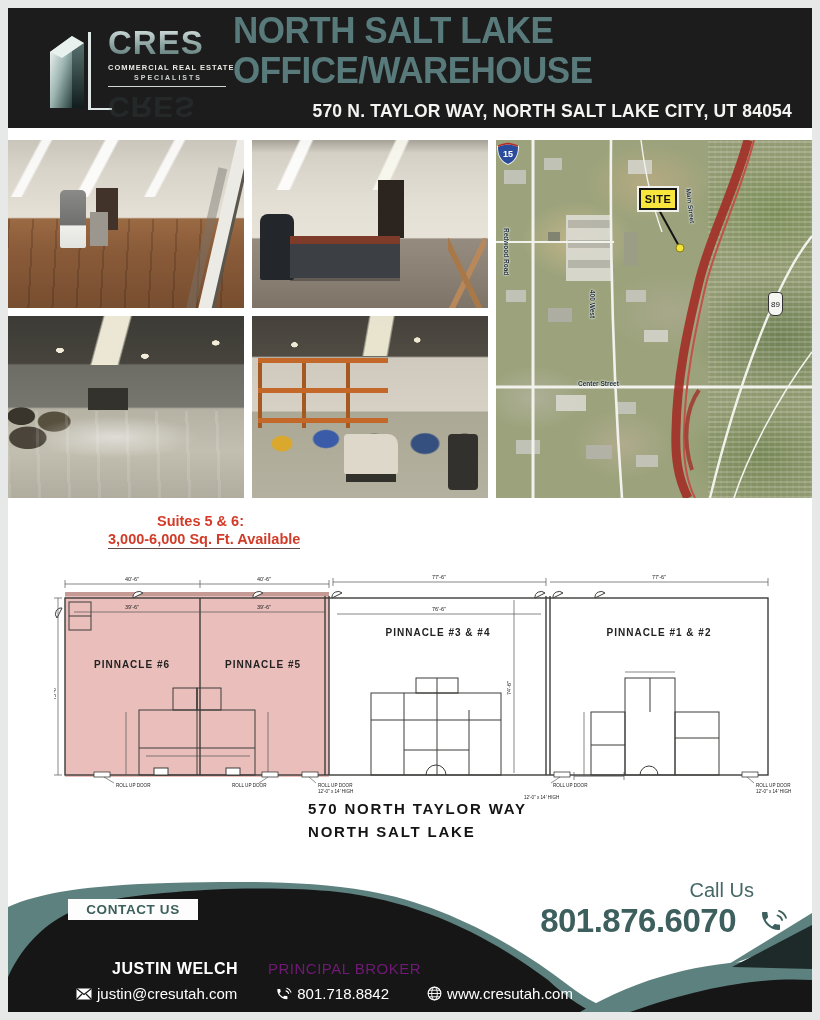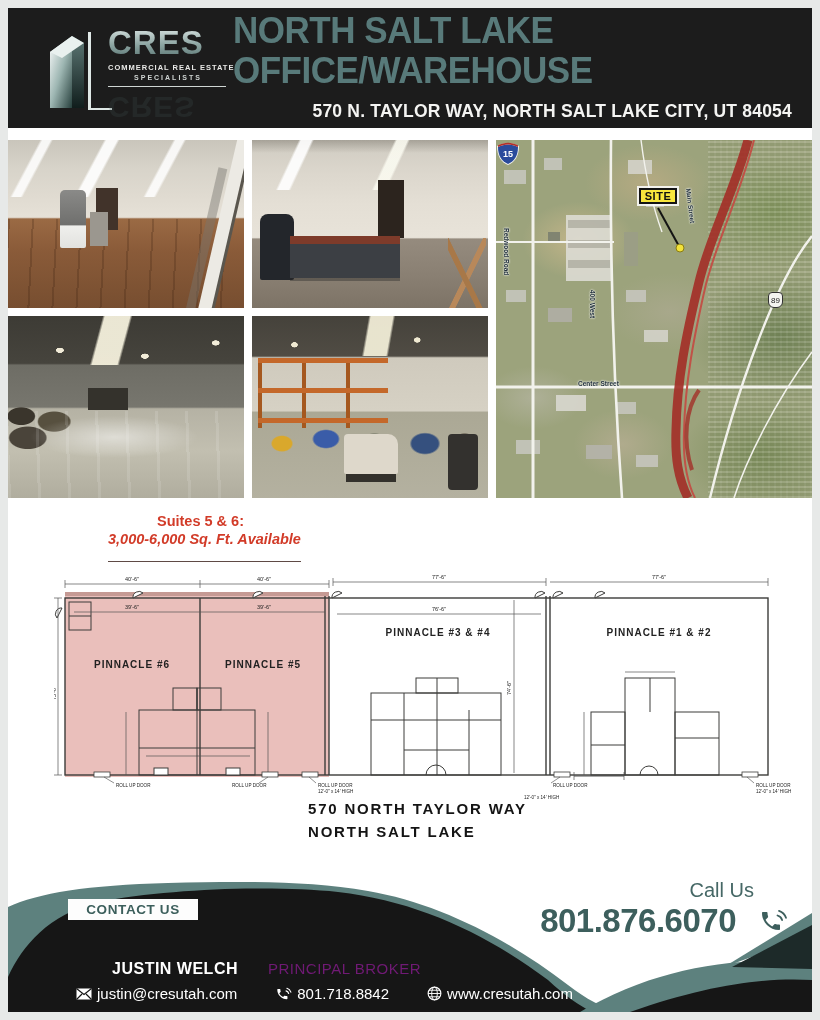--- a/index.html
+++ b/index.html
@@ -99,36 +99,36 @@
         radial-gradient(110px 80px at 84% 88%, #7d8d5c 0%, transparent 72%),
         radial-gradient(80px 55px at 26% 28%, #c2b589 0%, transparent 70%),
         radial-gradient(90px 55px at 48% 12%, #b5aa82 0%, transparent 70%),
         radial-gradient(70px 45px at 12% 72%, #aeb097 0%, transparent 70%),
         radial-gradient(90px 55px at 55% 48%, #a8a88b 0%, transparent 70%),
         radial-gradient(70px 50px at 40% 85%, #b0ab8d 0%, transparent 70%); }
   .map svg { position:absolute; left:0; top:0; }
   .map-res { position:absolute; right:0; top:0; width:33%; height:100%; opacity:.5; background:
       repeating-linear-gradient(0deg, rgba(255,255,255,.22) 0 2px, rgba(80,100,55,.25) 2px 5px),
       repeating-linear-gradient(90deg, rgba(255,255,255,.15) 0 2px, transparent 2px 6px); }
-  .site-box { position:absolute; left:143px; top:48px; width:38px; height:16px; background:#f8e63c; border:2.5px solid #141414;
+  .site-box { position:absolute; left:143px; top:48px; width:38px; height:22px; background:#f8e63c; border:2.5px solid #141414;
       box-shadow:0 0 0 2px rgba(255,255,255,.85); display:flex; align-items:center; justify-content:center;
       font-size:11px; font-weight:800; color:#111; letter-spacing:.5px; }
   .map-label { position:absolute; font-size:6.5px; font-weight:700; color:#22313c; white-space:nowrap;
       text-shadow:0 0 2px #fff,0 0 2px #fff; }
   .lbl-redwood { left:14px; top:88px; transform:rotate(90deg); transform-origin:left top; }
   .lbl-400west { left:100px; top:150px; transform:rotate(90deg); transform-origin:left top; }
   .lbl-main { left:196px; top:48px; transform:rotate(83deg); transform-origin:left top; }
   .lbl-center { left:82px; top:240px; }
   .shield15 { position:absolute; left:200px; top:140px; }
-  .shield89 { position:absolute; left:272px; top:152px; width:15px; height:16px; background:#f4f4f0; border:1px solid #333;
+  .shield89 { position:absolute; left:272px; top:152px; width:15px; height:24px; background:#f4f4f0; border:1px solid #333;
       border-radius:4px 4px 6px 6px; font-size:8px; font-weight:400; color:#222; display:flex; align-items:center; justify-content:center; }
 
   
   .avail { position:absolute; left:100px; top:504px; width:185px; text-align:center; color:#d23b28; font-weight:700; font-size:14.5px; line-height:1.25; }
-  .avail .u { border-bottom:1.5px solid #5f4a45; padding-bottom:14px; white-space:nowrap;font-style:italic; }
+  .avail .u { border-bottom:1.5px solid #5f4a45; padding-bottom:1px; white-space:nowrap; }
   .plan { position:absolute; left:46px; top:552px; }
   .plan text { font-family:"Liberation Sans",sans-serif; fill:#222; }
   .t-unit { font-size:10px; font-weight:700; letter-spacing:1px; }
   .t-dim { font-size:5.5px; fill:#333; }
   .t-note { font-size:4.6px; fill:#333; }
   .caption { position:absolute; left:300px; top:790px; font-size:15px; font-weight:800; letter-spacing:1.8px; color:#141414; line-height:1.5; }
 
   
   .footer { position:absolute; left:0; top:847px; width:804px; height:157px; background:#fff; }
   .footer svg.waves { position:absolute; left:0; top:0; }

